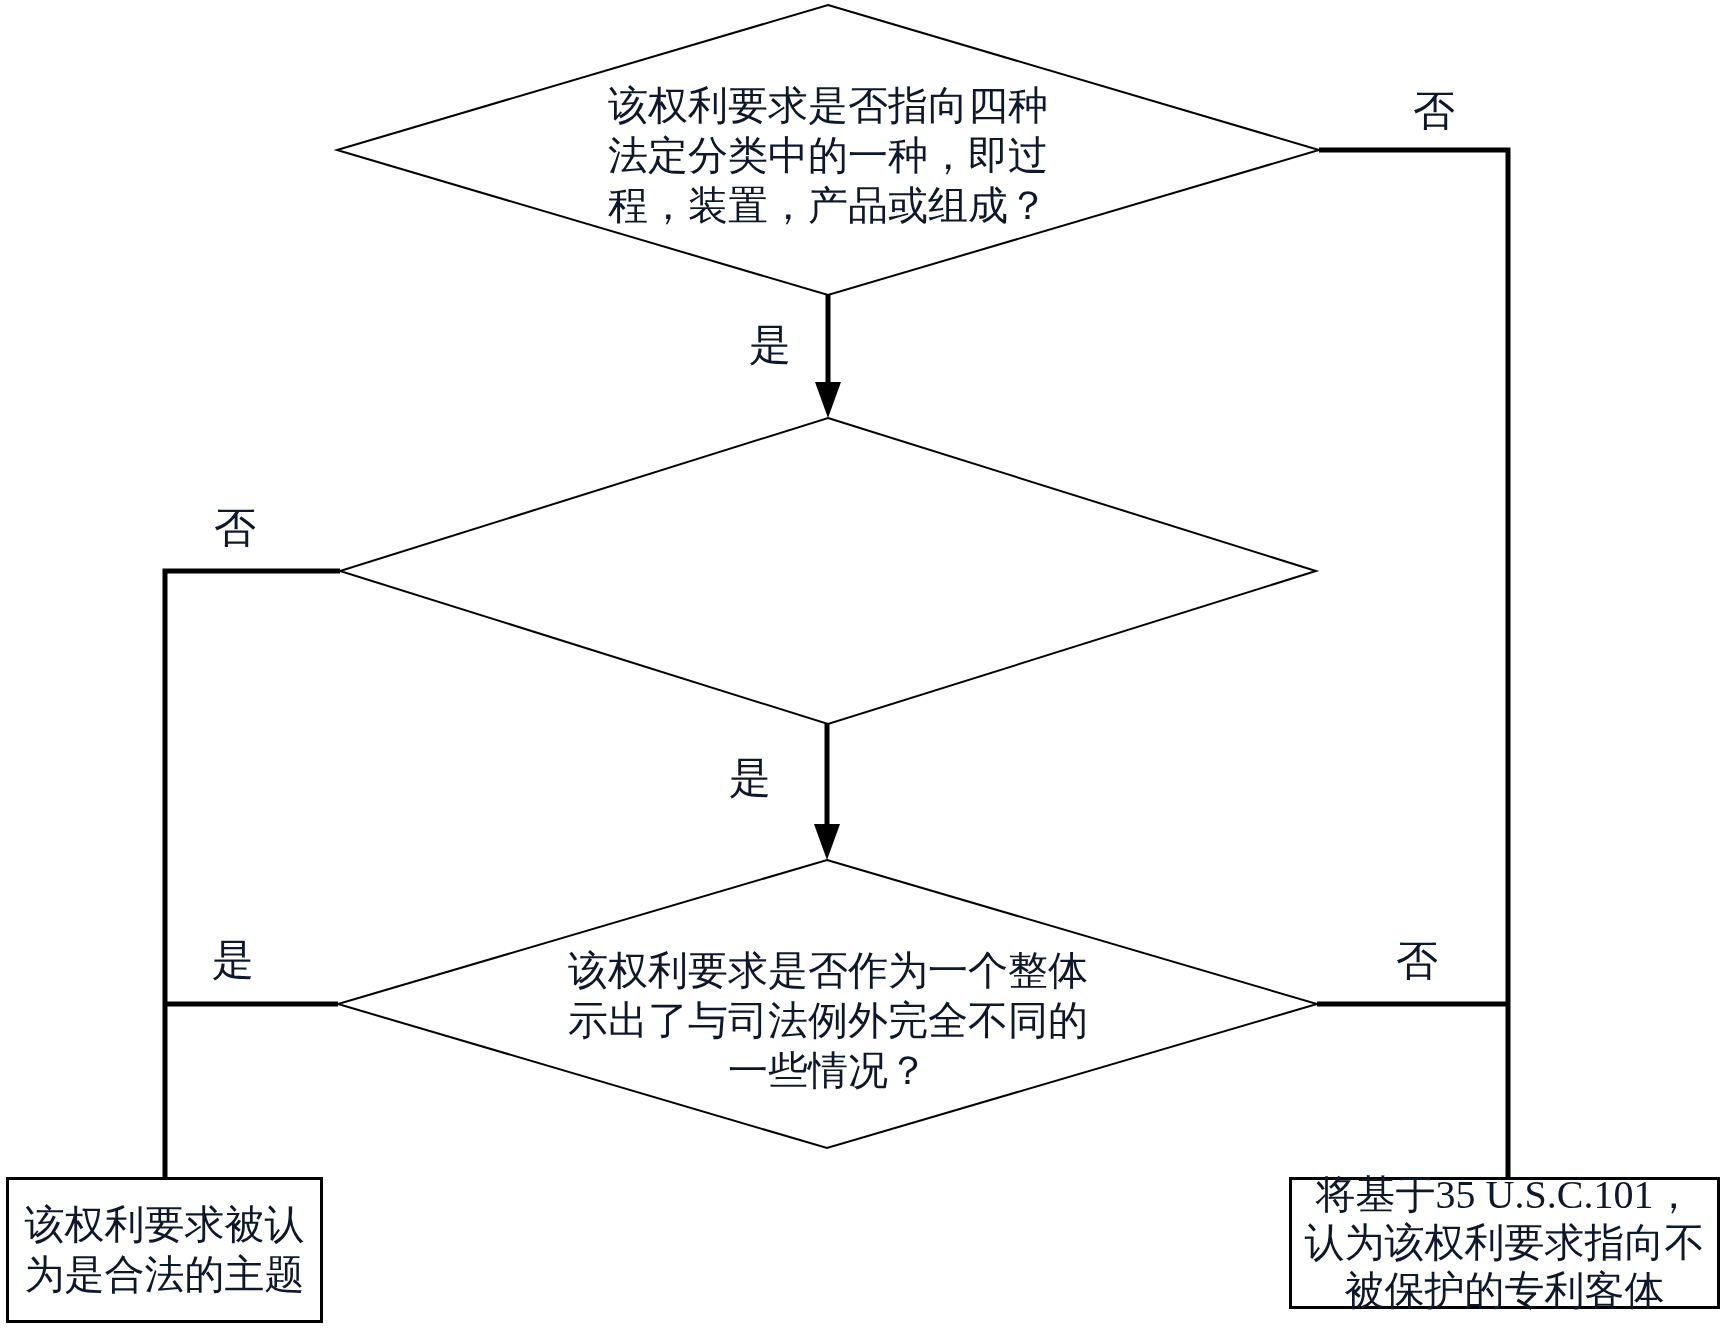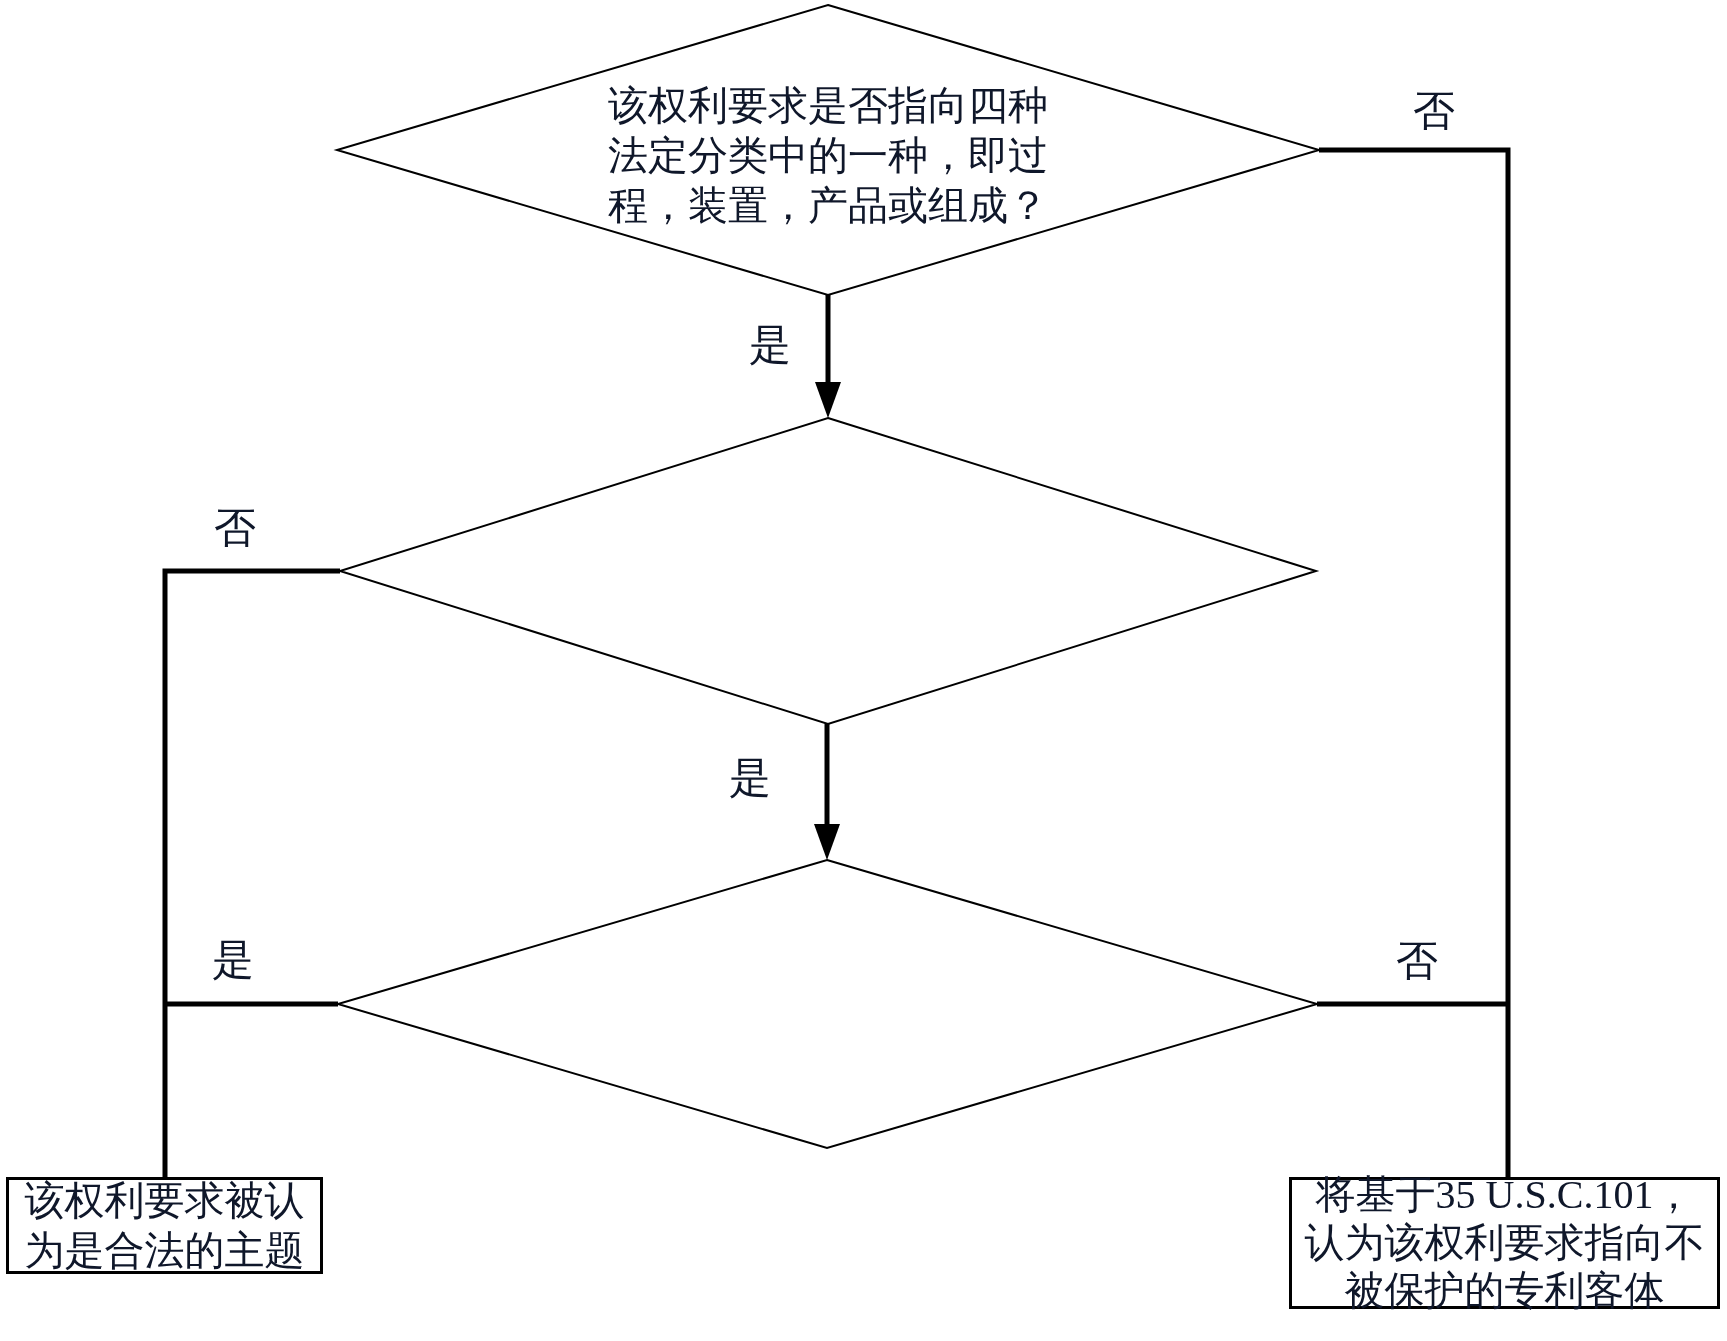--- a/index.html
+++ b/index.html
@@ -47,21 +47,21 @@
     align-items: center;
     justify-content: center;
     text-align: center;
     font-size: 40px;
     white-space: pre-line;
   }
   #box-eligible {
     left: 6px;
     top: 1177px;
     width: 317px;
-    height: 97px;
+    height: 146px;
     line-height: 50px;
   }
   #box-ineligible {
     left: 1289px;
     top: 1177px;
     width: 431px;
     height: 132px;
     line-height: 48px;
   }
   #q1-text { left: 478px; top: 81px;  width: 700px; }
@@ -96,20 +96,23 @@
     <polygon points="814,824 840,824 827,860" fill="#000"></polygon>
 
     <polygon points="828,5 1319,150 828,295 337,150" fill="#ffffff" stroke="#000" stroke-width="2"></polygon>
     <polygon points="828,418 1316,571 828,724 340,571" fill="#ffffff" stroke="#000" stroke-width="2"></polygon>
     <polygon points="827,860 1317,1004 827,1148 338,1004" fill="#ffffff" stroke="#000" stroke-width="2"></polygon>
   </svg>
 
   <div id="q1-text" class="node-text">该权利要求是否指向四种
 法定分类中的一种，即过
 程，装置，产品或组成？</div>
+  <div id="q3-text" class="node-text">该权利要求是否作为一个整体
+示出了与司法例外完全不同的
+一些情况？</div>
 
   <div id="label-q1-yes" class="edge-label">是</div>
   <div id="label-q1-no" class="edge-label">否</div>
   <div id="label-q2-no" class="edge-label">否</div>
   <div id="label-q2-yes" class="edge-label">是</div>
   <div id="label-q3-yes" class="edge-label">是</div>
   <div id="label-q3-no" class="edge-label">否</div>
 
   <div id="box-eligible" class="terminal-box">该权利要求被认
 为是合法的主题</div>

